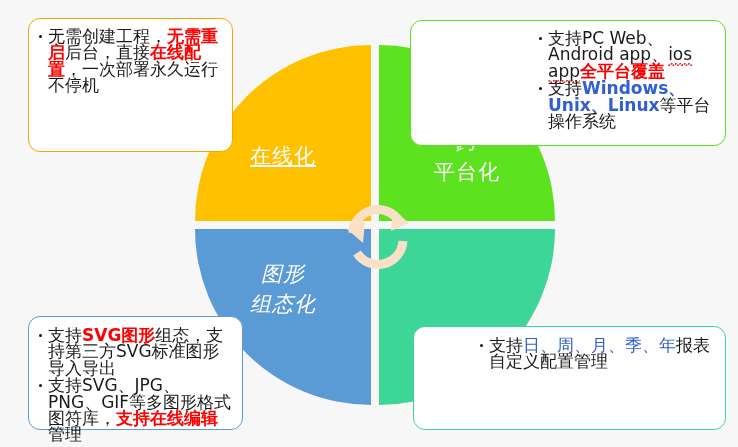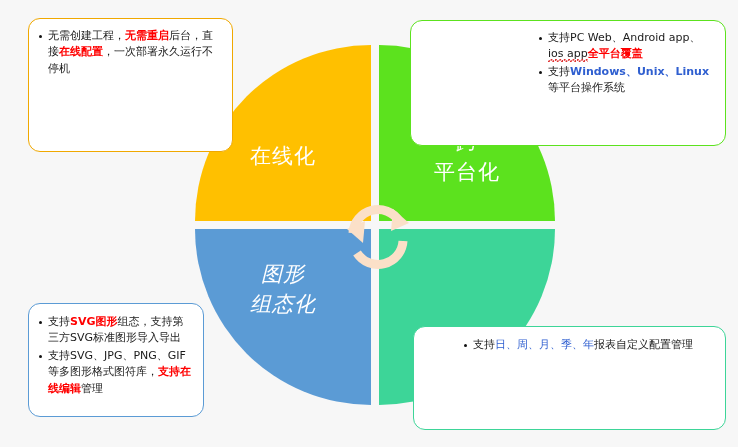--- a/index.html
+++ b/index.html
@@ -18,41 +18,41 @@
   .q-tr{left:184px;top:0;background:#5CE21E;border-radius:0 176px 0 0;}
   .q-bl{left:0;top:184px;background:#5B9BD5;border-radius:0 0 0 176px;}
   .q-br{left:184px;top:184px;background:#3DD598;border-radius:0 0 176px 0;}
 
   .qlabel{
     position:absolute;color:#ffffff;
     font-size:21px;line-height:1.45;letter-spacing:1px;
     text-align:center;white-space:pre-line;
     font-family:"DejaVu Sans","Liberation Sans",sans-serif;
   }
-  .l-tl{left:0;top:96px;width:176px;}
+  .l-tl{left:0;top:96px;width:176px;text-decoration:underline;}
   .l-tr{left:184px;top:82px;width:176px;}
   .l-bl{left:0;top:214px;width:176px;font-style:italic;}
   .l-br{left:184px;top:214px;width:176px;}
 
   .arrows{position:absolute;left:138px;top:136px;width:90px;height:90px;}
 
   
   .box{
     position:absolute;background:#ffffff;
     border-radius:12px;box-sizing:border-box;
   }
   .box.tl{left:28px;top:18px;width:205px;height:134px;border:1.3px solid #F0A800;}
   .box.tr{left:410px;top:20px;width:316px;height:126px;border:1.3px solid #5CE21E;}
-  .box.bl{left:28px;top:303px;width:176px;height:114px;border:1.3px solid #5B9BD5;}
+  .box.bl{left:28px;top:316px;width:215px;height:114px;border:1.3px solid #5B9BD5;}
   .box.br{left:413px;top:326px;width:313px;height:104px;border:1.3px solid #3DD598;}
 
   .bullets{list-style:none;margin:0;padding:0;}
   .bullets li{
     position:relative;padding-left:11px;
-    font-size:11px;line-height:16.4px;color:#1a1a1a;
+    font-size:17px;line-height:16.4px;color:#1a1a1a;
     margin-bottom:1px;
     font-family:"DejaVu Sans","Liberation Sans",sans-serif;
   }
   .bullets li:before{
     content:"";position:absolute;left:2px;top:7px;
     width:3px;height:3px;border-radius:50%;background:#111;
   }
   .bullets li.b-blue:before{background:#2f5fd0;}
 
   
@@ -68,21 +68,21 @@
     background-size:4.4px 3.2px;
     background-repeat:repeat-x;
     background-position:0 100%;
     padding-bottom:2px;
   }
 
   
   .pad-tl{padding:9px 10px 0 8px;}
   .pad-tr{padding:9px 10px 0 126px;}
   .pad-bl{padding:10px 10px 0 8px;}
-  .pad-br{padding:10px 12px 0 48px;}
+  .pad-br{padding:10px 12px 0 48px;margin-left:16px;}
 </style>
 </head>
 <body>
 
 <div id="stage">
 
   <div class="wheel">
     <div class="quad q-tl"></div>
     <div class="quad q-tr"></div>
     <div class="quad q-bl"></div>

